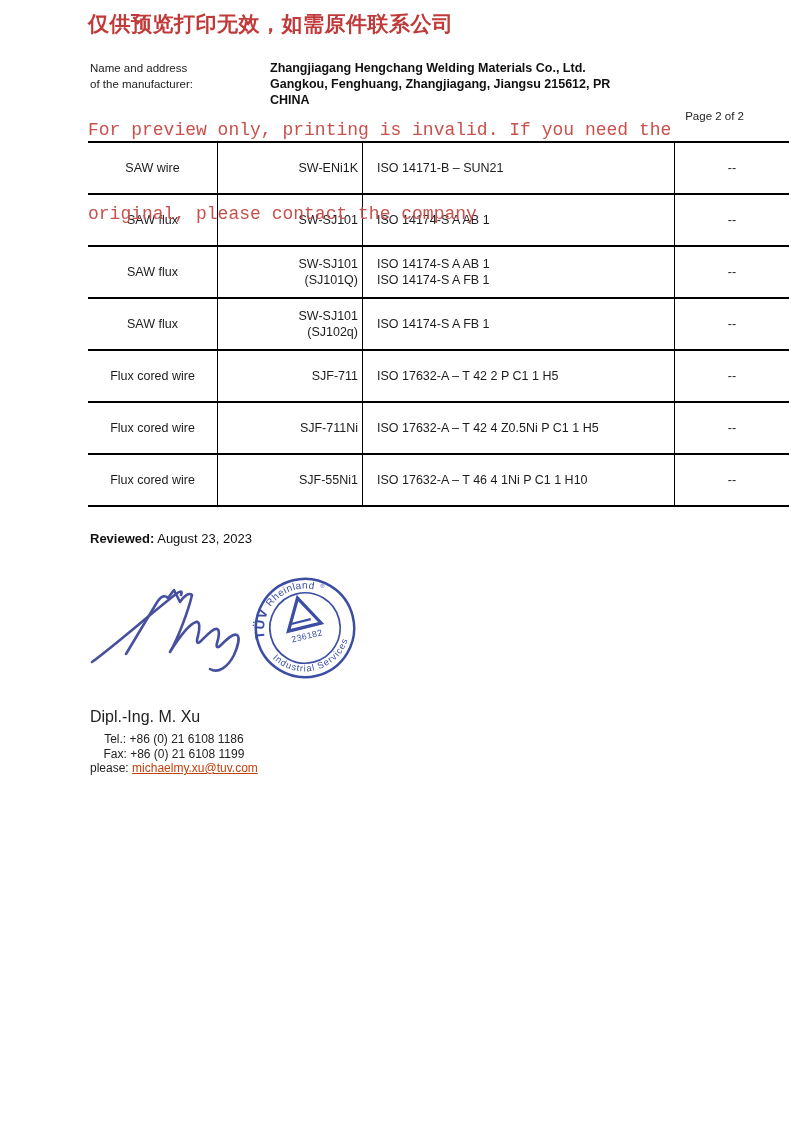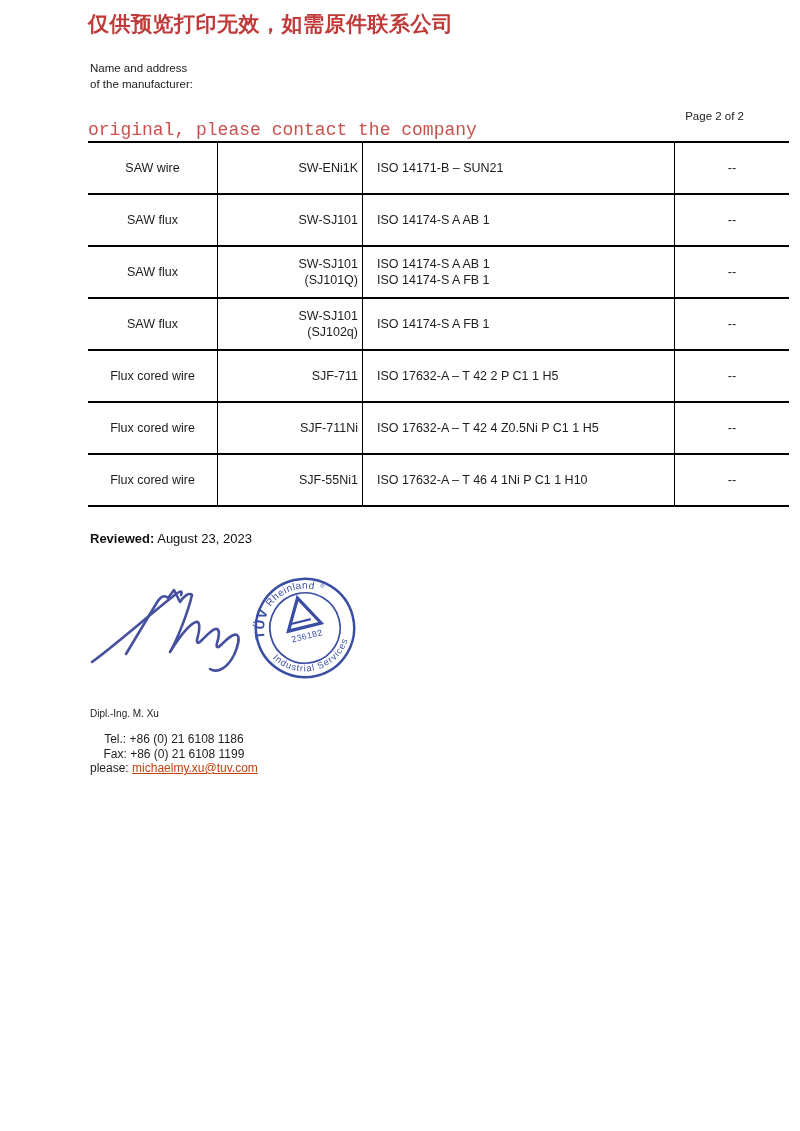--- a/index.html
+++ b/index.html
@@ -75,40 +75,46 @@
     width:172px; height:95px;
   }
   .stamp {
     position:absolute; left:252px; top:575px;
     width:106px; height:106px;
     transform:rotate(-14deg);
   }
   
   .signer-name {
     position:absolute; left:90px; top:708px;
-    font-size:10px; color:#222;
+    font-size:16px; color:#222;
   }
   .contact {
     position:absolute; left:90px; top:732px;
     font-size:12px; line-height:14.5px; color:#222;text-align:center;
   }
   .contact .email-link { text-decoration:underline; color:#c2410c; }
 </style>
 </head>
 <body>
 
 <div class="page">
 
   <div class="mfg-label">
     <div>Name and address</div>
     <div>of the manufacturer:</div>
   </div>
+  <div class="mfg-value">
+    <div>Zhangjiagang Hengchang Welding Materials Co., Ltd.</div>
+    <div>Gangkou, Fenghuang, Zhangjiagang, Jiangsu 215612, PR</div>
+    <div>CHINA</div>
+  </div>
 
   <div class="wm-cn">仅供预览打印无效，如需原件联系公司</div>
   <div class="wm-en">
+    <div>For preview only, printing is invalid. If you need the</div>
     <div>original, please contact the company</div>
   </div>
 
   <div class="page-indicator">Page 2 of 2</div>
 
   <table class="approval-table">
     <tbody id="approval-table-body">
         <tr>
           <td class="c-type">SAW wire</td>
           <td class="c-desig">SW-ENi1K</td>

